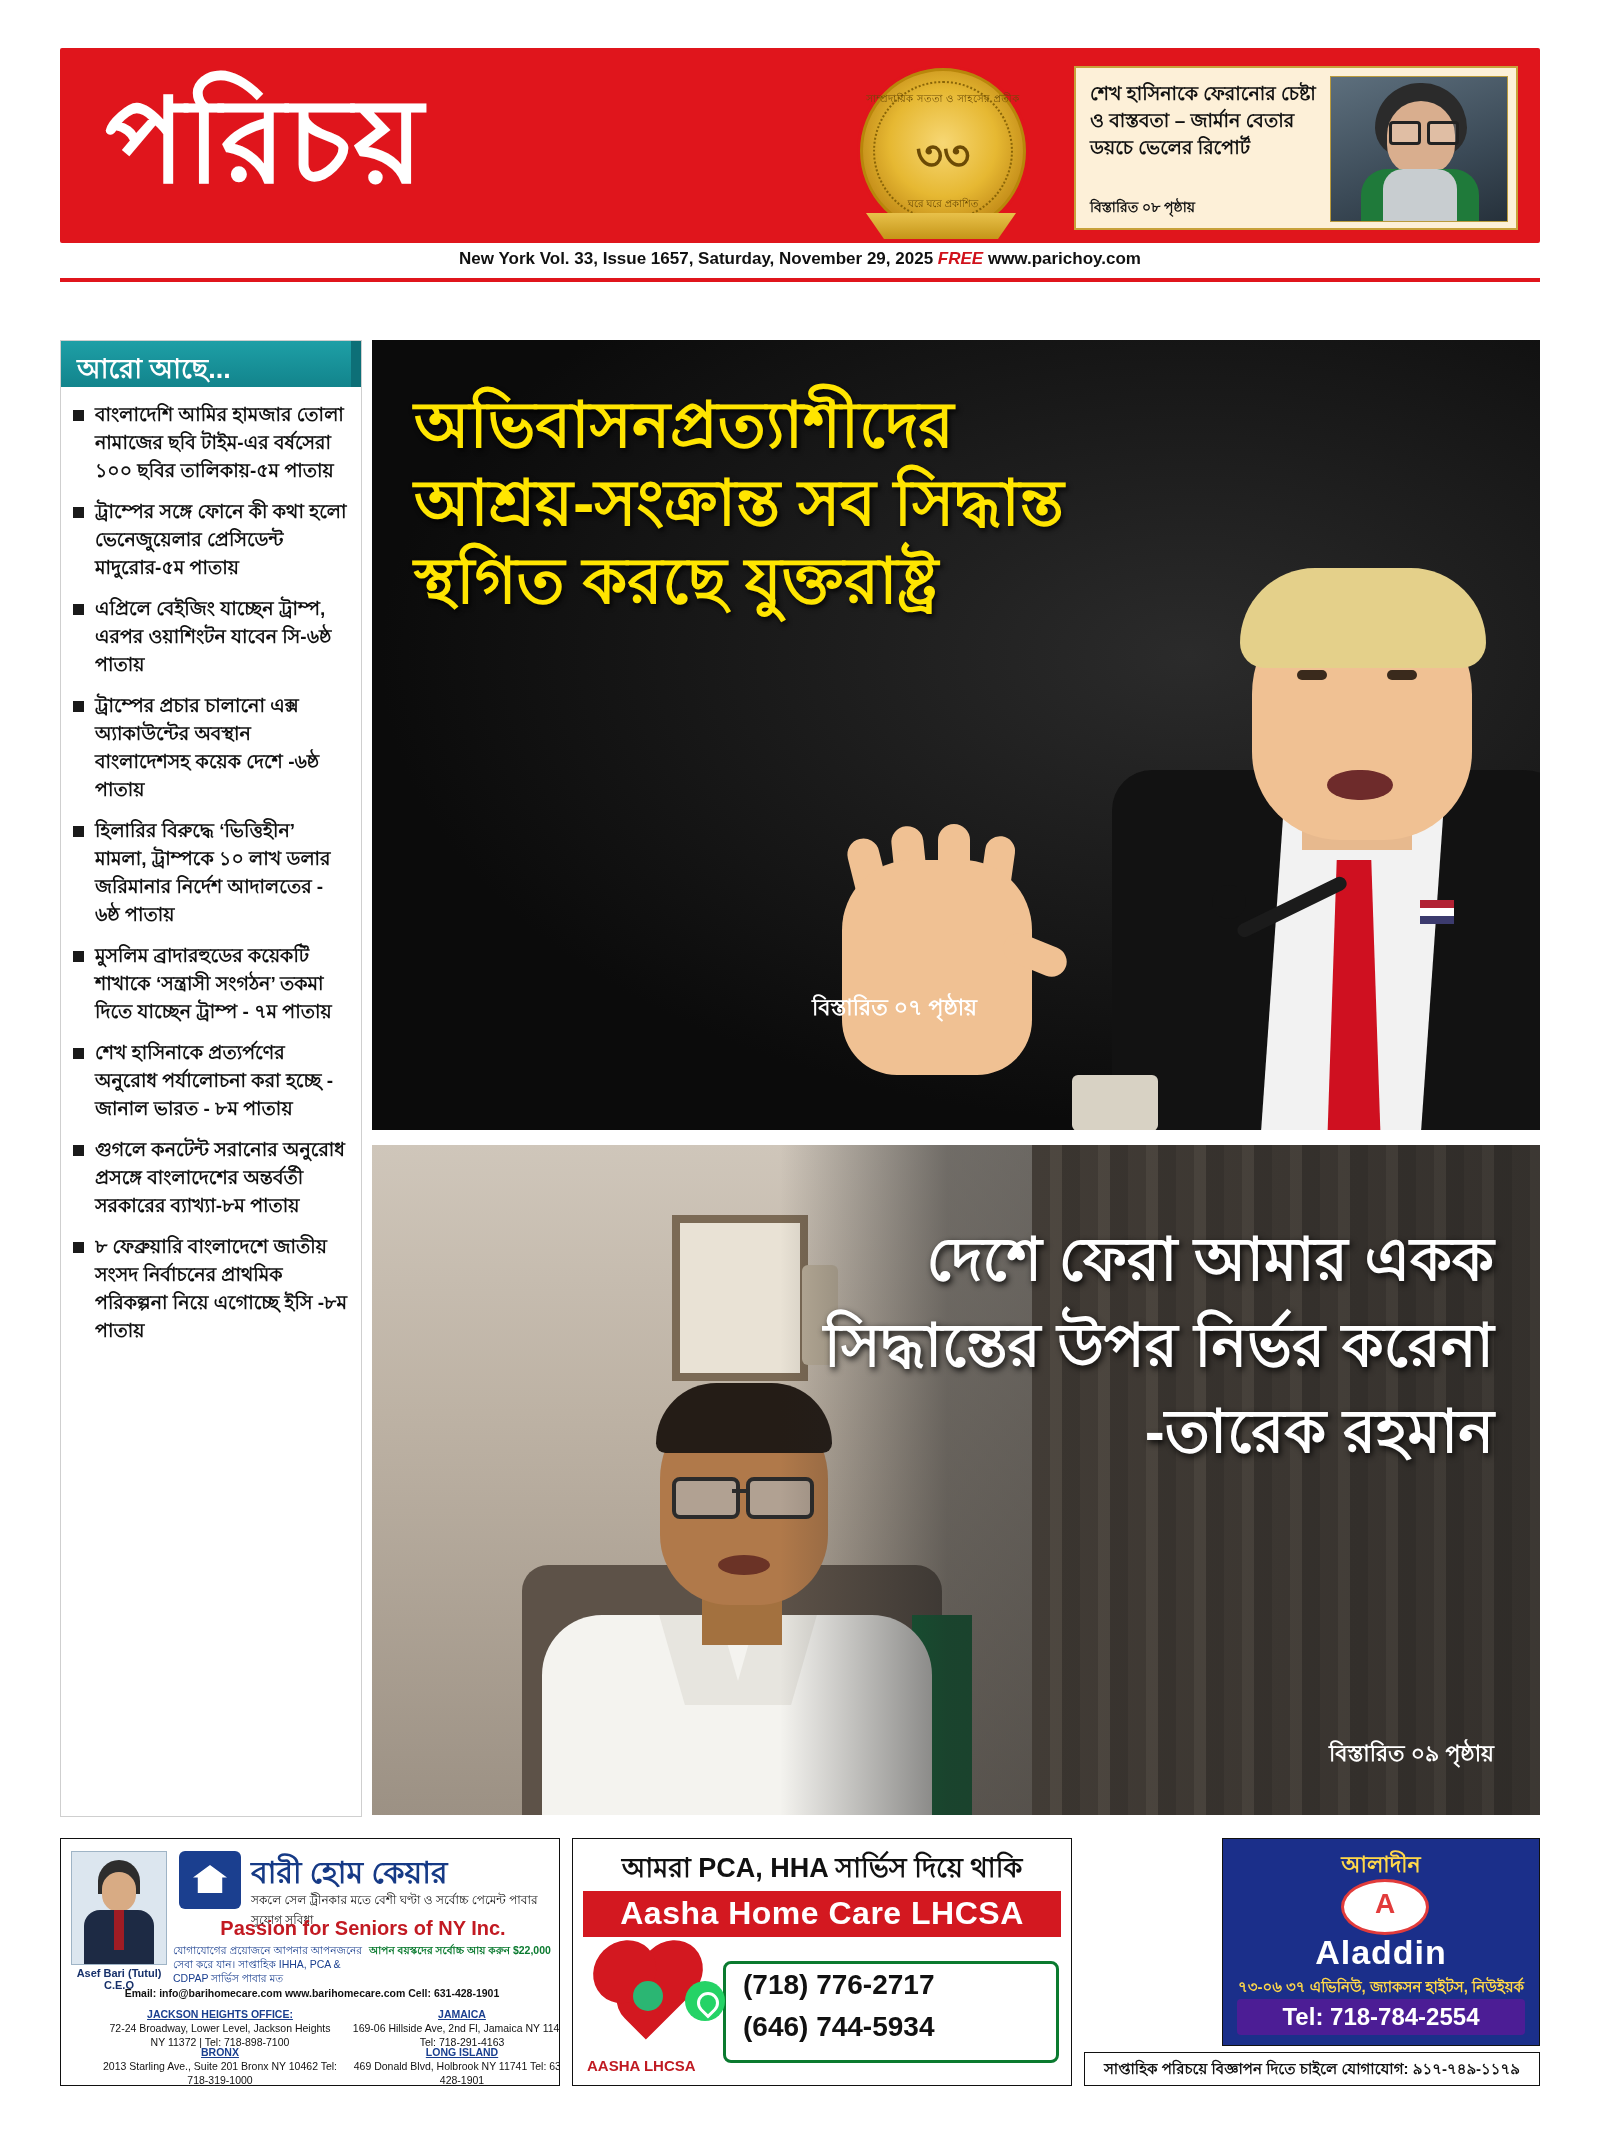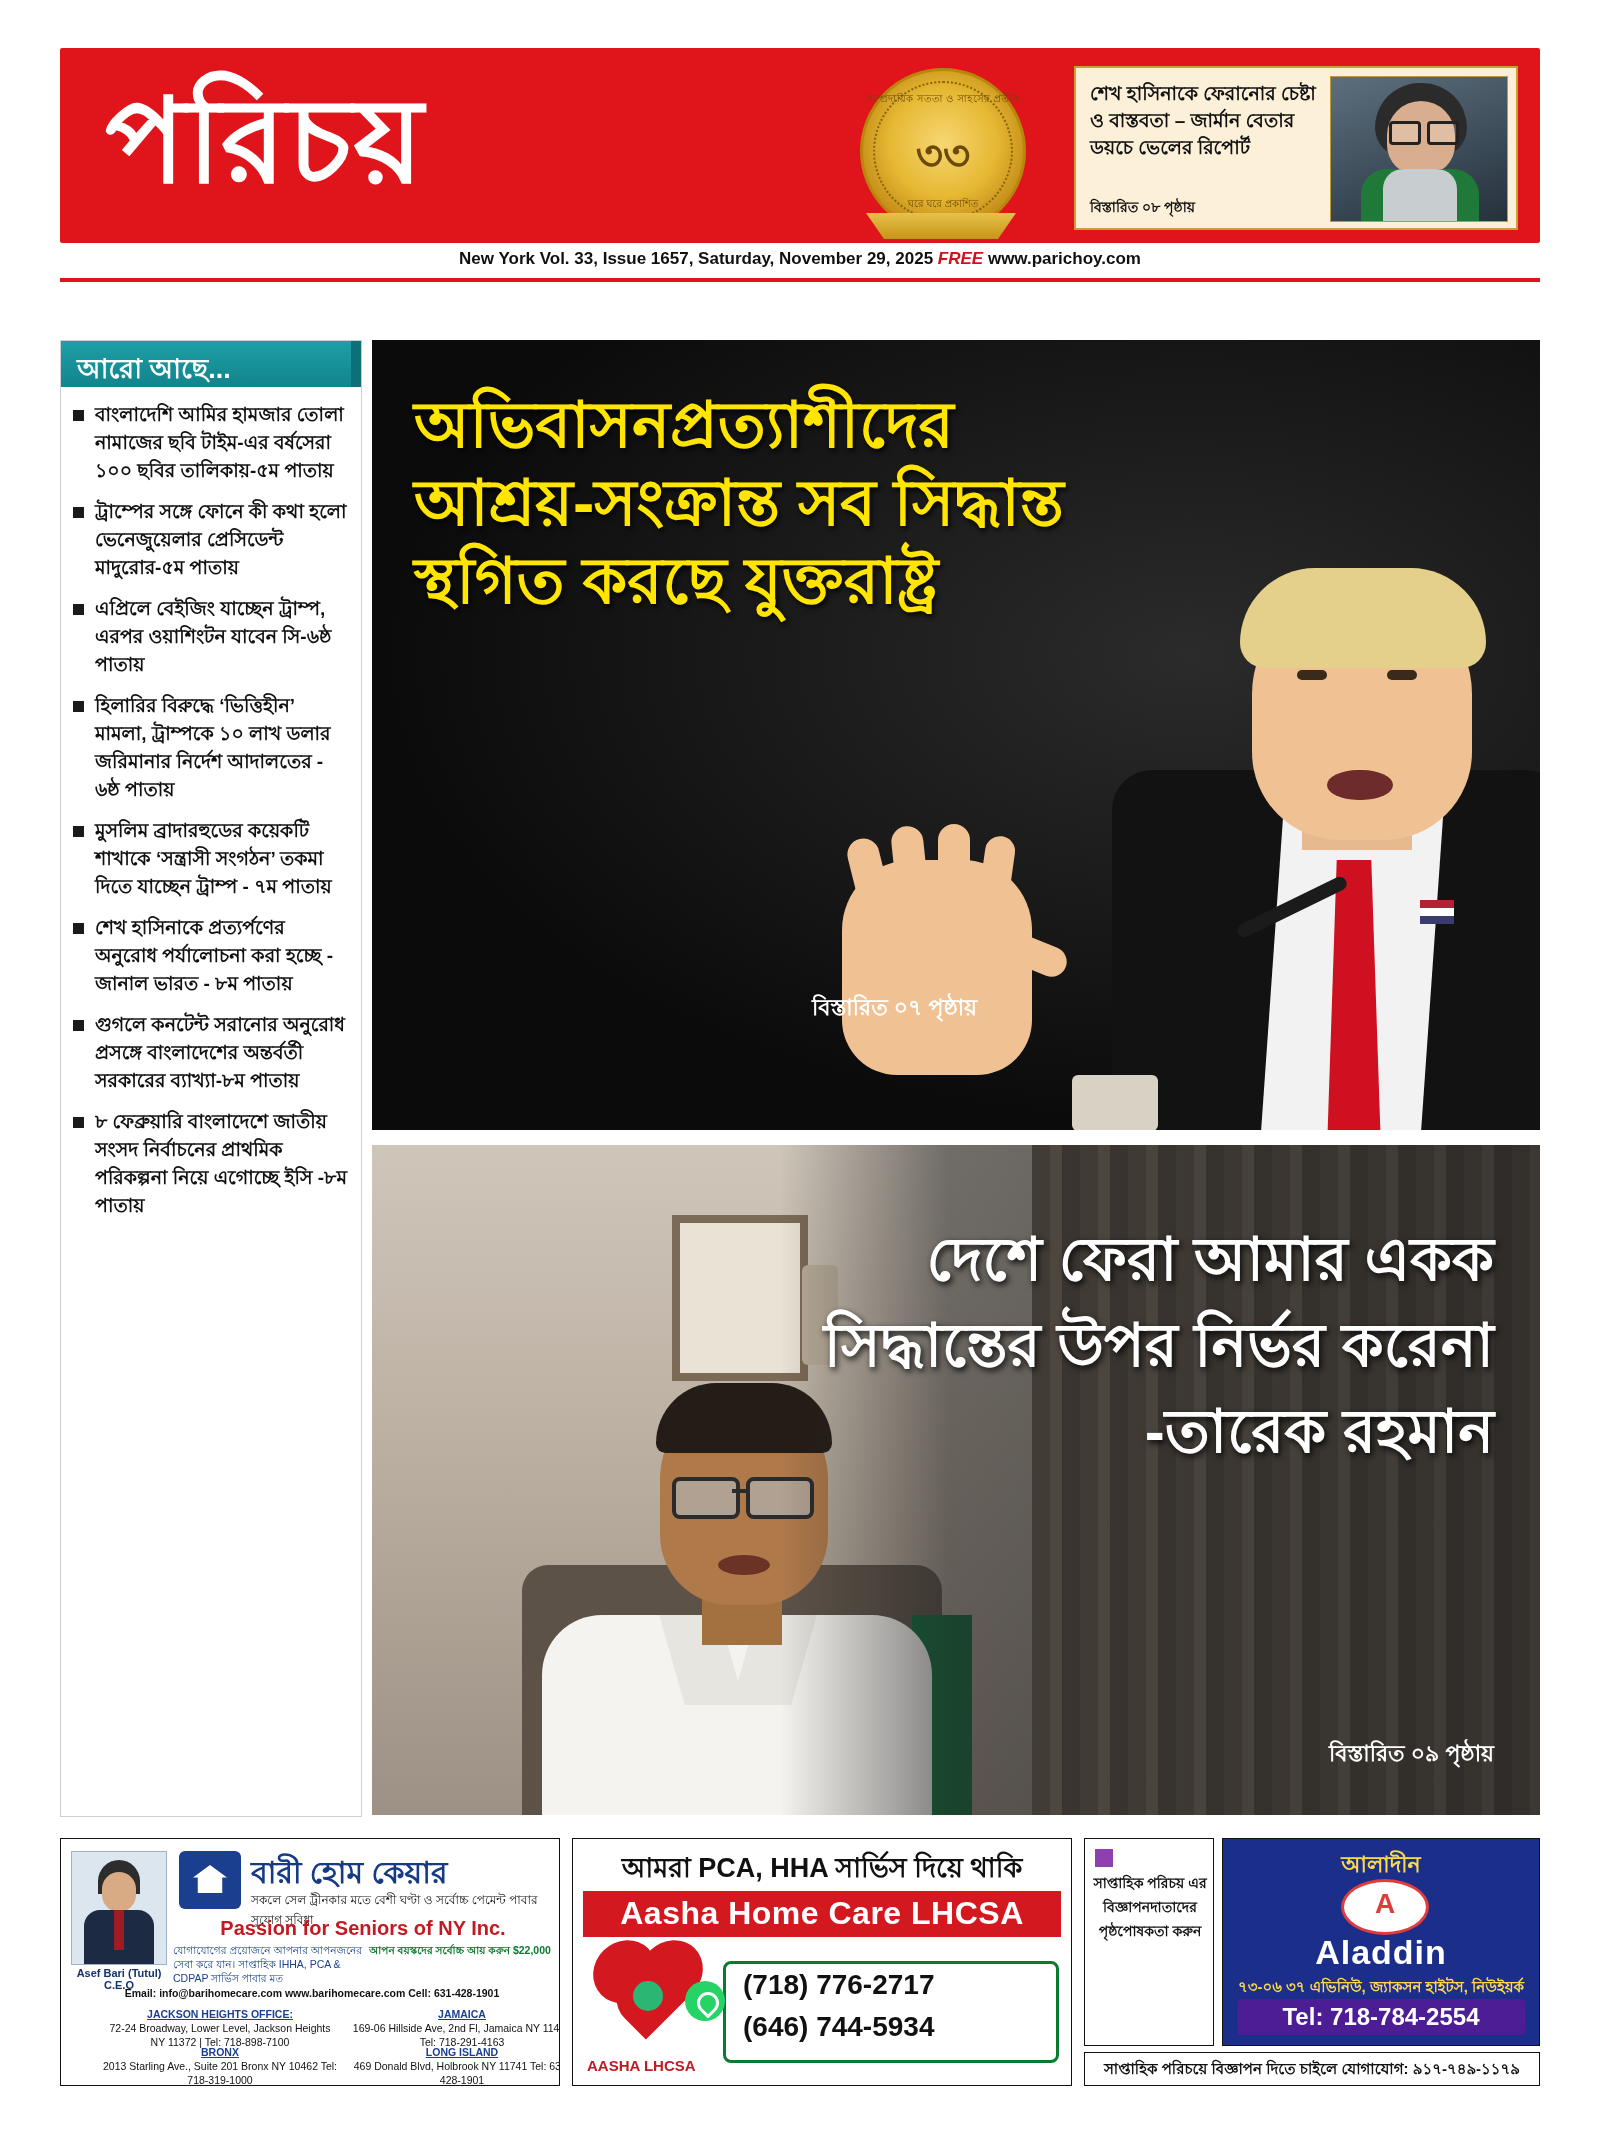--- a/index.html
+++ b/index.html
@@ -188,20 +188,21 @@
   <div class="mast-rule"></div>
 
   <div class="sidebar">
     <div class="sidebar-head">
       <div class="lbl">আরো আছে...</div>
     </div>
     <div class="sb-list">
       <div class="sb-item">বাংলাদেশি আমির হামজার তোলা নামাজের ছবি টাইম-এর বর্ষসেরা ১০০ ছবির তালিকায়-৫ম পাতায়</div>
       <div class="sb-item">ট্রাম্পের সঙ্গে ফোনে কী কথা হলো ভেনেজুয়েলার প্রেসিডেন্ট মাদুরোর-৫ম পাতায়</div>
       <div class="sb-item">এপ্রিলে বেইজিং যাচ্ছেন ট্রাম্প, এরপর ওয়াশিংটন যাবেন সি-৬ষ্ঠ পাতায়</div>
+      <div class="sb-item">ট্রাম্পের প্রচার চালানো এক্স অ্যাকাউন্টের অবস্থান বাংলাদেশসহ কয়েক দেশে -৬ষ্ঠ পাতায়</div>
       <div class="sb-item">হিলারির বিরুদ্ধে ‘ভিত্তিহীন’ মামলা, ট্রাম্পকে ১০ লাখ ডলার জরিমানার নির্দেশ আদালতের - ৬ষ্ঠ পাতায়</div>
       <div class="sb-item">মুসলিম ব্রাদারহুডের কয়েকটি শাখাকে ‘সন্ত্রাসী সংগঠন’ তকমা দিতে যাচ্ছেন ট্রাম্প - ৭ম পাতায়</div>
       <div class="sb-item">শেখ হাসিনাকে প্রত্যর্পণের অনুরোধ পর্যালোচনা করা হচ্ছে - জানাল ভারত - ৮ম পাতায়</div>
       <div class="sb-item">গুগলে কনটেন্ট সরানোর অনুরোধ প্রসঙ্গে বাংলাদেশের অন্তর্বর্তী সরকারের ব্যাখ্যা-৮ম পাতায়</div>
       <div class="sb-item">৮ ফেব্রুয়ারি বাংলাদেশে জাতীয় সংসদ নির্বাচনের প্রাথমিক পরিকল্পনা নিয়ে এগোচ্ছে ইসি -৮ম পাতায়</div>
     </div>
   </div>
 
   <div class="lead">
     <div class="bgdark"></div>
@@ -301,24 +302,20 @@
         <div class="cap"></div>
       </div>
       <div class="a2-logolbl">AASHA LHCSA</div>
       <div class="a2-phonebox"></div>
       <div class="a2-wa"></div>
       <div class="a2-p1">(718) 776-2717</div>
       <div class="a2-p2">(646) 744-5934</div>
     </div>
 
     <div class="ad ad3">
-      <div class="a3-left">
-        <div class="a3-sq"></div>
-        <div class="a3-txt">সাপ্তাহিক পরিচয় এর বিজ্ঞাপনদাতাদের পৃষ্ঠপোষকতা করুন</div>
-      </div>
       <div class="a3-right">
         <div class="a3-bn">আলাদীন</div>
         <div class="a3-oval">
           <span>A</span>
         </div>
         <div class="a3-name">Aladdin</div>
         <div class="a3-addr">৭৩-০৬ ৩৭ এভিনিউ, জ্যাকসন হাইটস, নিউইয়র্ক ১১৩৭২</div>
         <div class="a3-telband">
           <span>Tel: 718-784-2554</span>
         </div>

